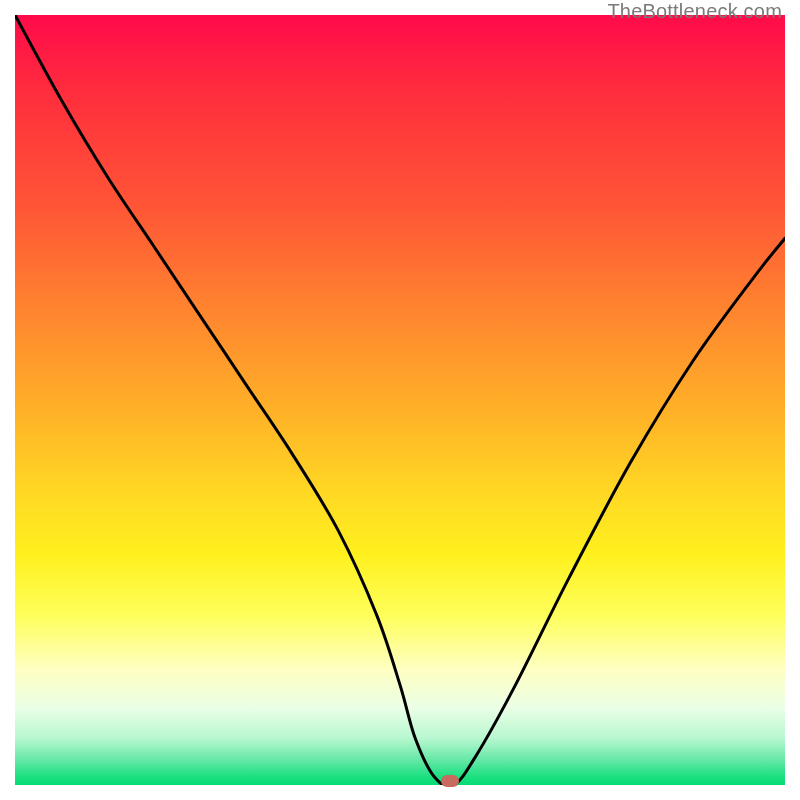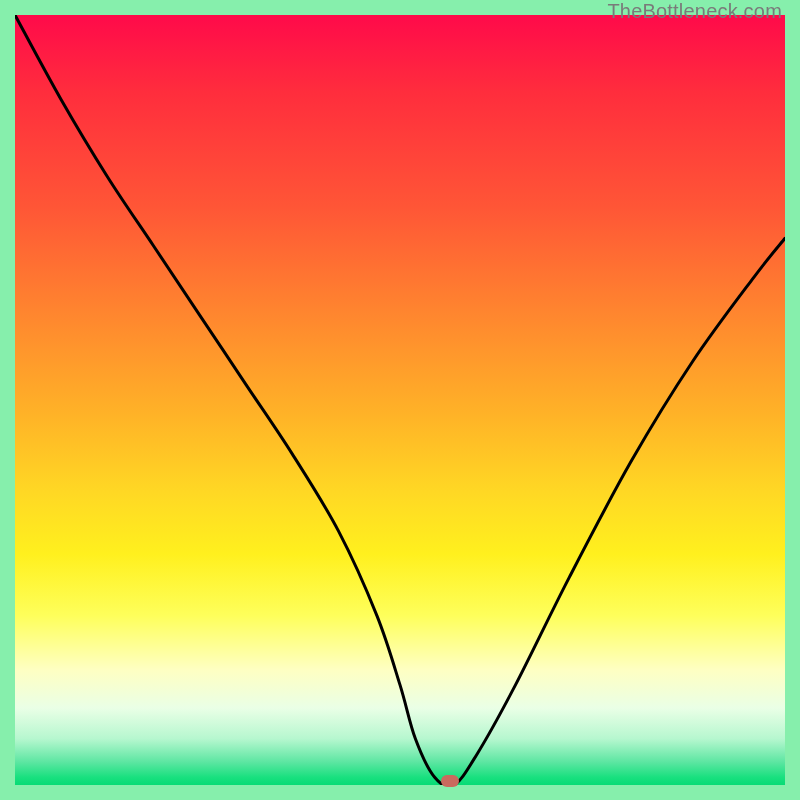--- a/index.html
+++ b/index.html
@@ -8,21 +8,21 @@
     width: 800px;
     height: 800px;
     overflow: hidden;
     background: #000;
     font-family: Arial, Helvetica, sans-serif;
   }
   .frame {
     position: relative;
     width: 800px;
     height: 800px;
-    background: #86efac;
+    background: #ffffff;
   }
   .plot-area {
     position: absolute;
     left: 15px;
     top: 15px;
     width: 770px;
     height: 770px;
     
     background: linear-gradient(
       to bottom,

